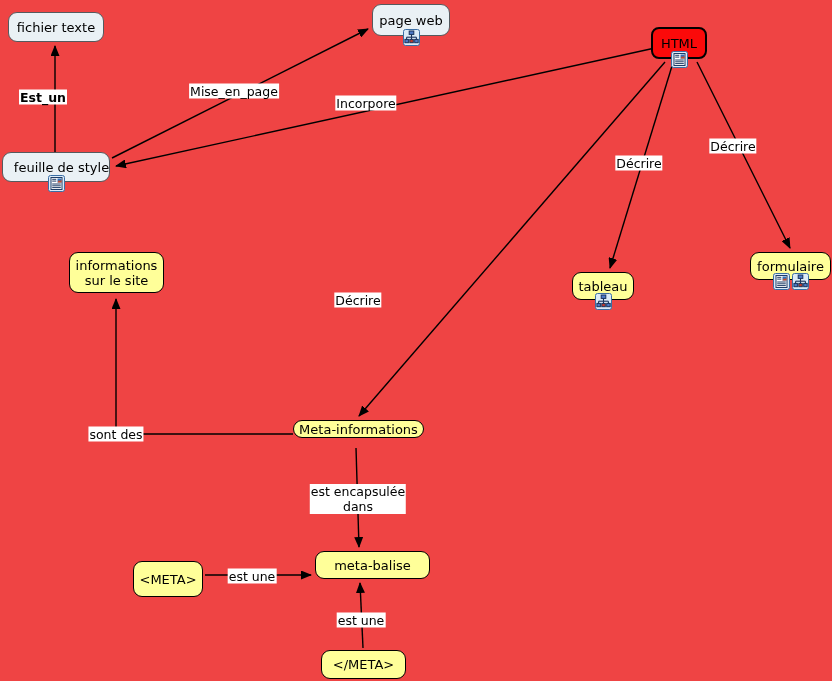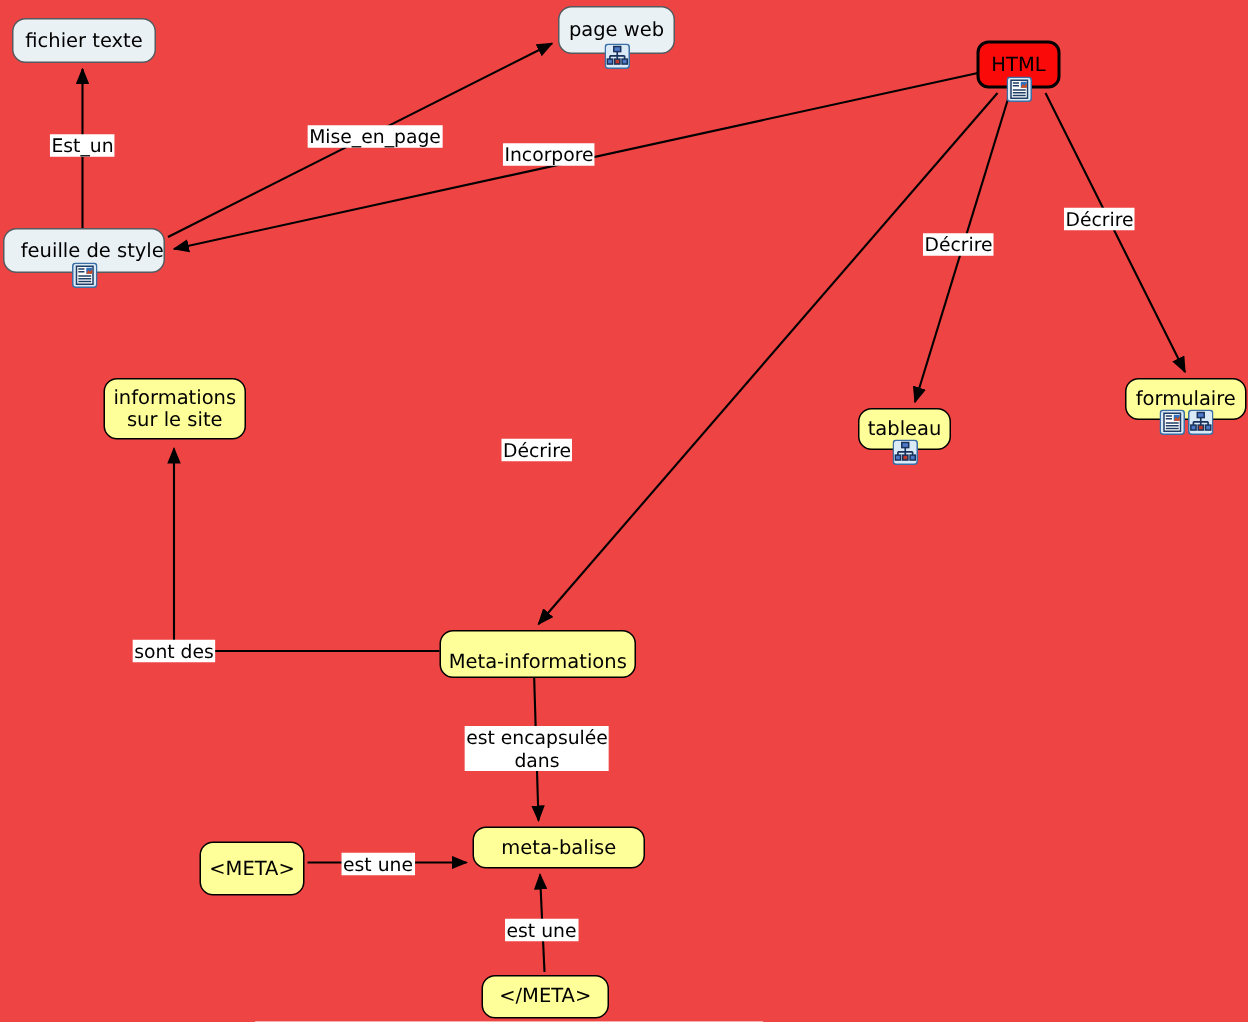--- a/index.html
+++ b/index.html
@@ -194,28 +194,28 @@
                 <line x1="8.5" y1="8.2" x2="8.5" y2="10.4"></line>
                 <line x1="13.4" y1="8.2" x2="13.4" y2="10.4"></line>
               </g>
               <rect x="6.2" y="2.0" width="4.6" height="3.4" fill="#4d79c7" stroke="#18325c" stroke-width="1"></rect>
               <rect x="1.9" y="10.4" width="3.5" height="3.3" fill="#4d79c7" stroke="#18325c" stroke-width="1"></rect>
               <rect x="6.8" y="10.4" width="3.5" height="3.3" fill="#c0392b" stroke="#18325c" stroke-width="1"></rect>
               <rect x="11.7" y="10.4" width="3.5" height="3.3" fill="#4d79c7" stroke="#18325c" stroke-width="1"></rect>
             </svg></span></div></div>
       <div class="node yellow" style="left: 69px; top: 252px; width: 95px; height: 41px;"><span class="node-label">informations
 sur le site</span></div>
-      <div class="node yellow" style="left: 293px; top: 420px; width: 131px; height: 32px; align-items: flex-end;"><span class="node-label">Meta-informations</span></div>
+      <div class="node yellow" style="left: 293px; top: 420px; width: 131px; height: 18px;"><span class="node-label">Meta-informations</span></div>
       <div class="node yellow" style="left: 315px; top: 551px; width: 115px; height: 28px; text-align: right;"><span class="node-label">meta-balise</span></div>
       <div class="node yellow" style="left: 133px; top: 561px; width: 70px; height: 36px;"><span class="node-label">&lt;META&gt;</span></div>
       <div class="node yellow" style="left: 321px; top: 650px; width: 85px; height: 29px;"><span class="node-label">&lt;/META&gt;</span></div>
     </div>
   <div id="labels-layer">
-      <div class="edge-label" style="left: 55px; top: 97px; transform: translate(-50%, -50%);">Est_un</div>
-      <div class="edge-label" style="left: 234px; top: 91px; transform: translate(-50%, -50%); margin-left: 16px;">Mise_en_page</div>
+      <div class="edge-label" style="left: 43px; top: 97px; transform: translate(-50%, -50%); font-weight: bold;">Est_un</div>
+      <div class="edge-label" style="left: 234px; top: 91px; transform: translate(-50%, -50%);">Mise_en_page</div>
       <div class="edge-label" style="left: 366px; top: 103px; transform: translate(-50%, -50%);">Incorpore</div>
       <div class="edge-label" style="left: 358px; top: 300px; transform: translate(-50%, -50%);">Décrire</div>
       <div class="edge-label" style="left: 639px; top: 163px; transform: translate(-50%, -50%);">Décrire</div>
       <div class="edge-label" style="left: 733px; top: 146px; transform: translate(-50%, -50%);">Décrire</div>
       <div class="edge-label" style="left: 116px; top: 434px; transform: translate(-50%, -50%);">sont des</div>
       <div class="edge-label" style="left: 358px; top: 499px; transform: translate(-50%, -50%);">est encapsulée
 dans</div>
       <div class="edge-label" style="left: 252px; top: 576px; transform: translate(-50%, -50%);">est une</div>
       <div class="edge-label" style="left: 361px; top: 620px; transform: translate(-50%, -50%);">est une</div>
     </div>

